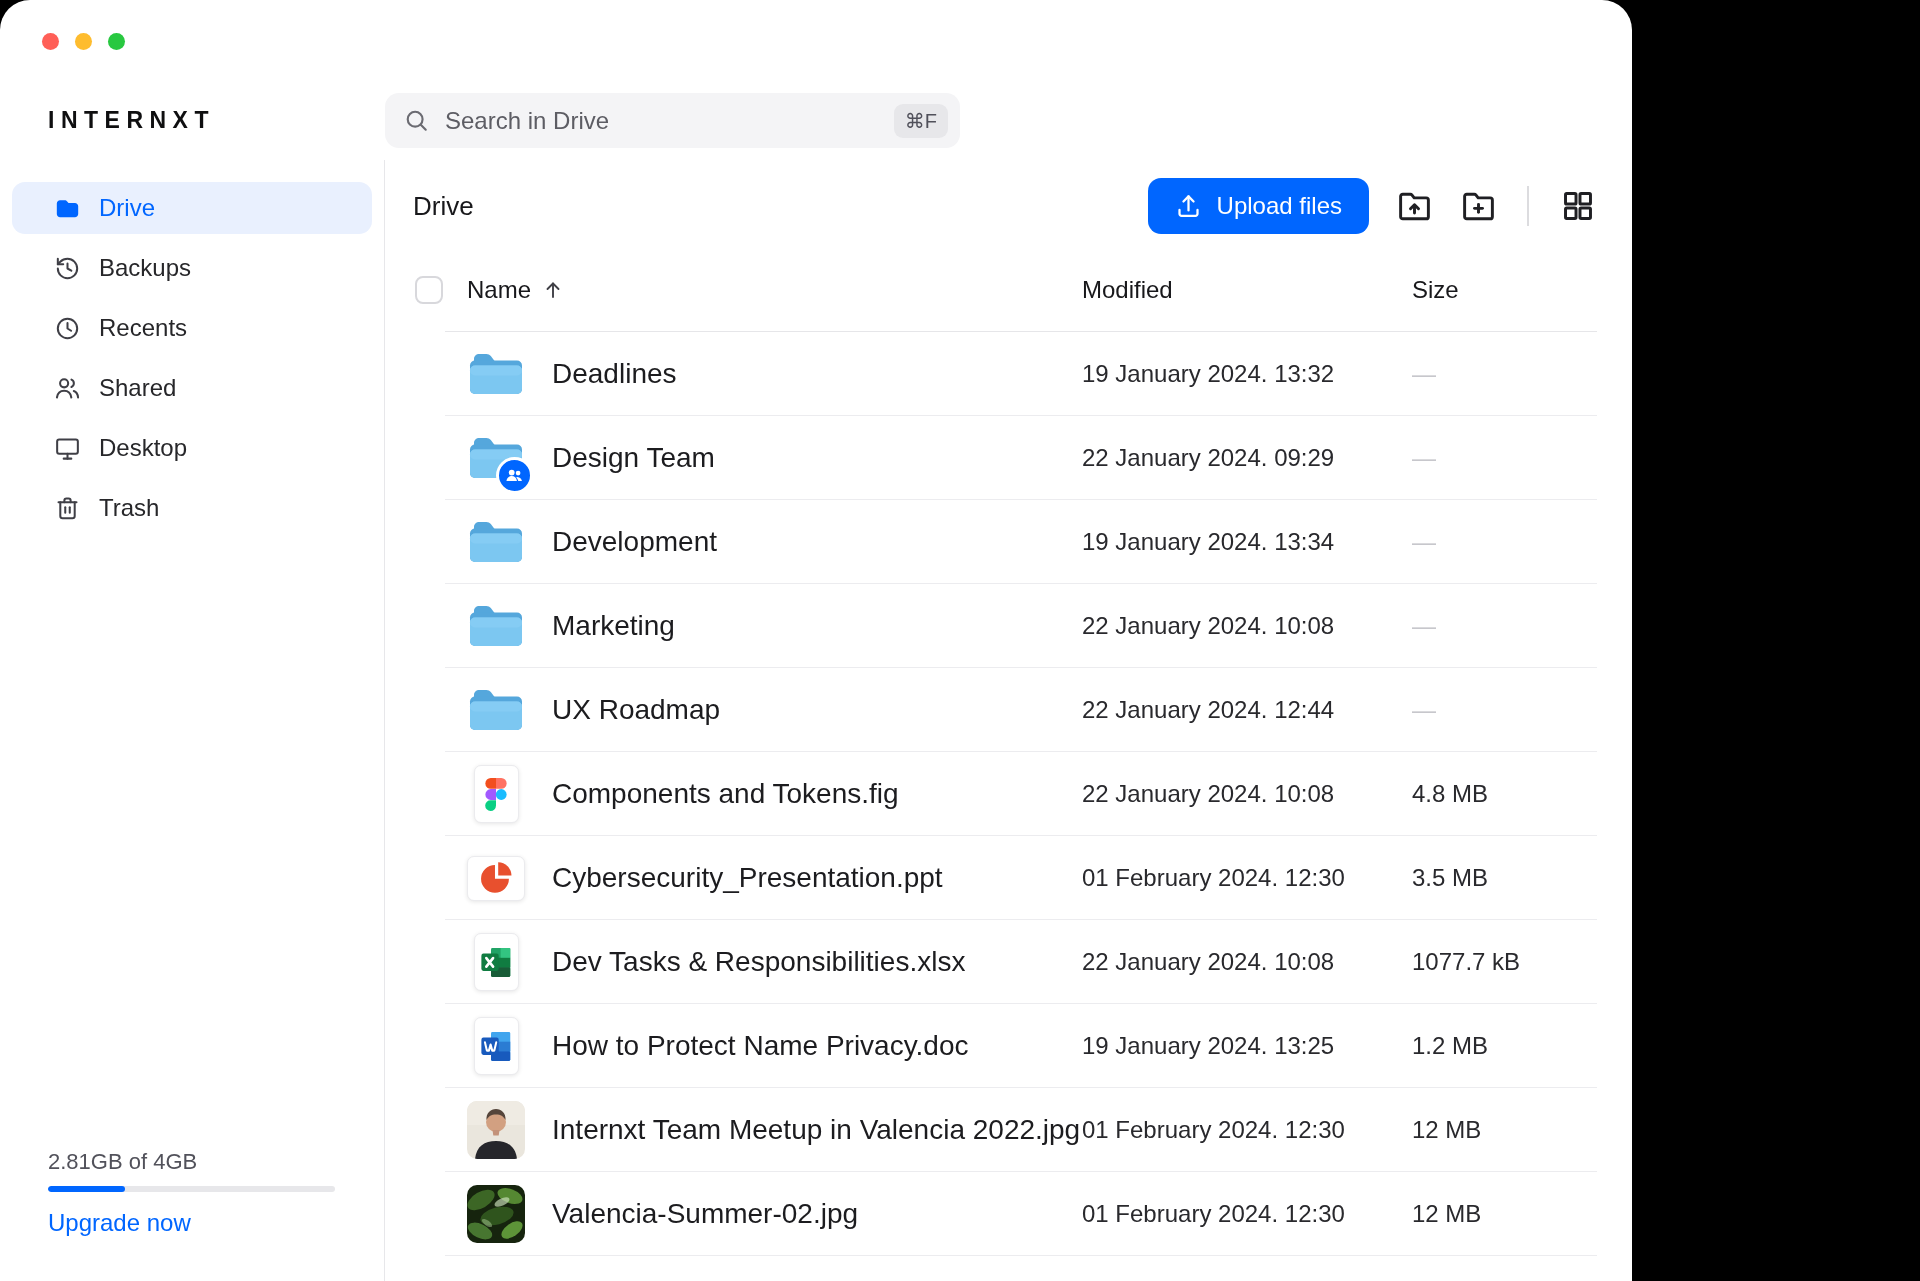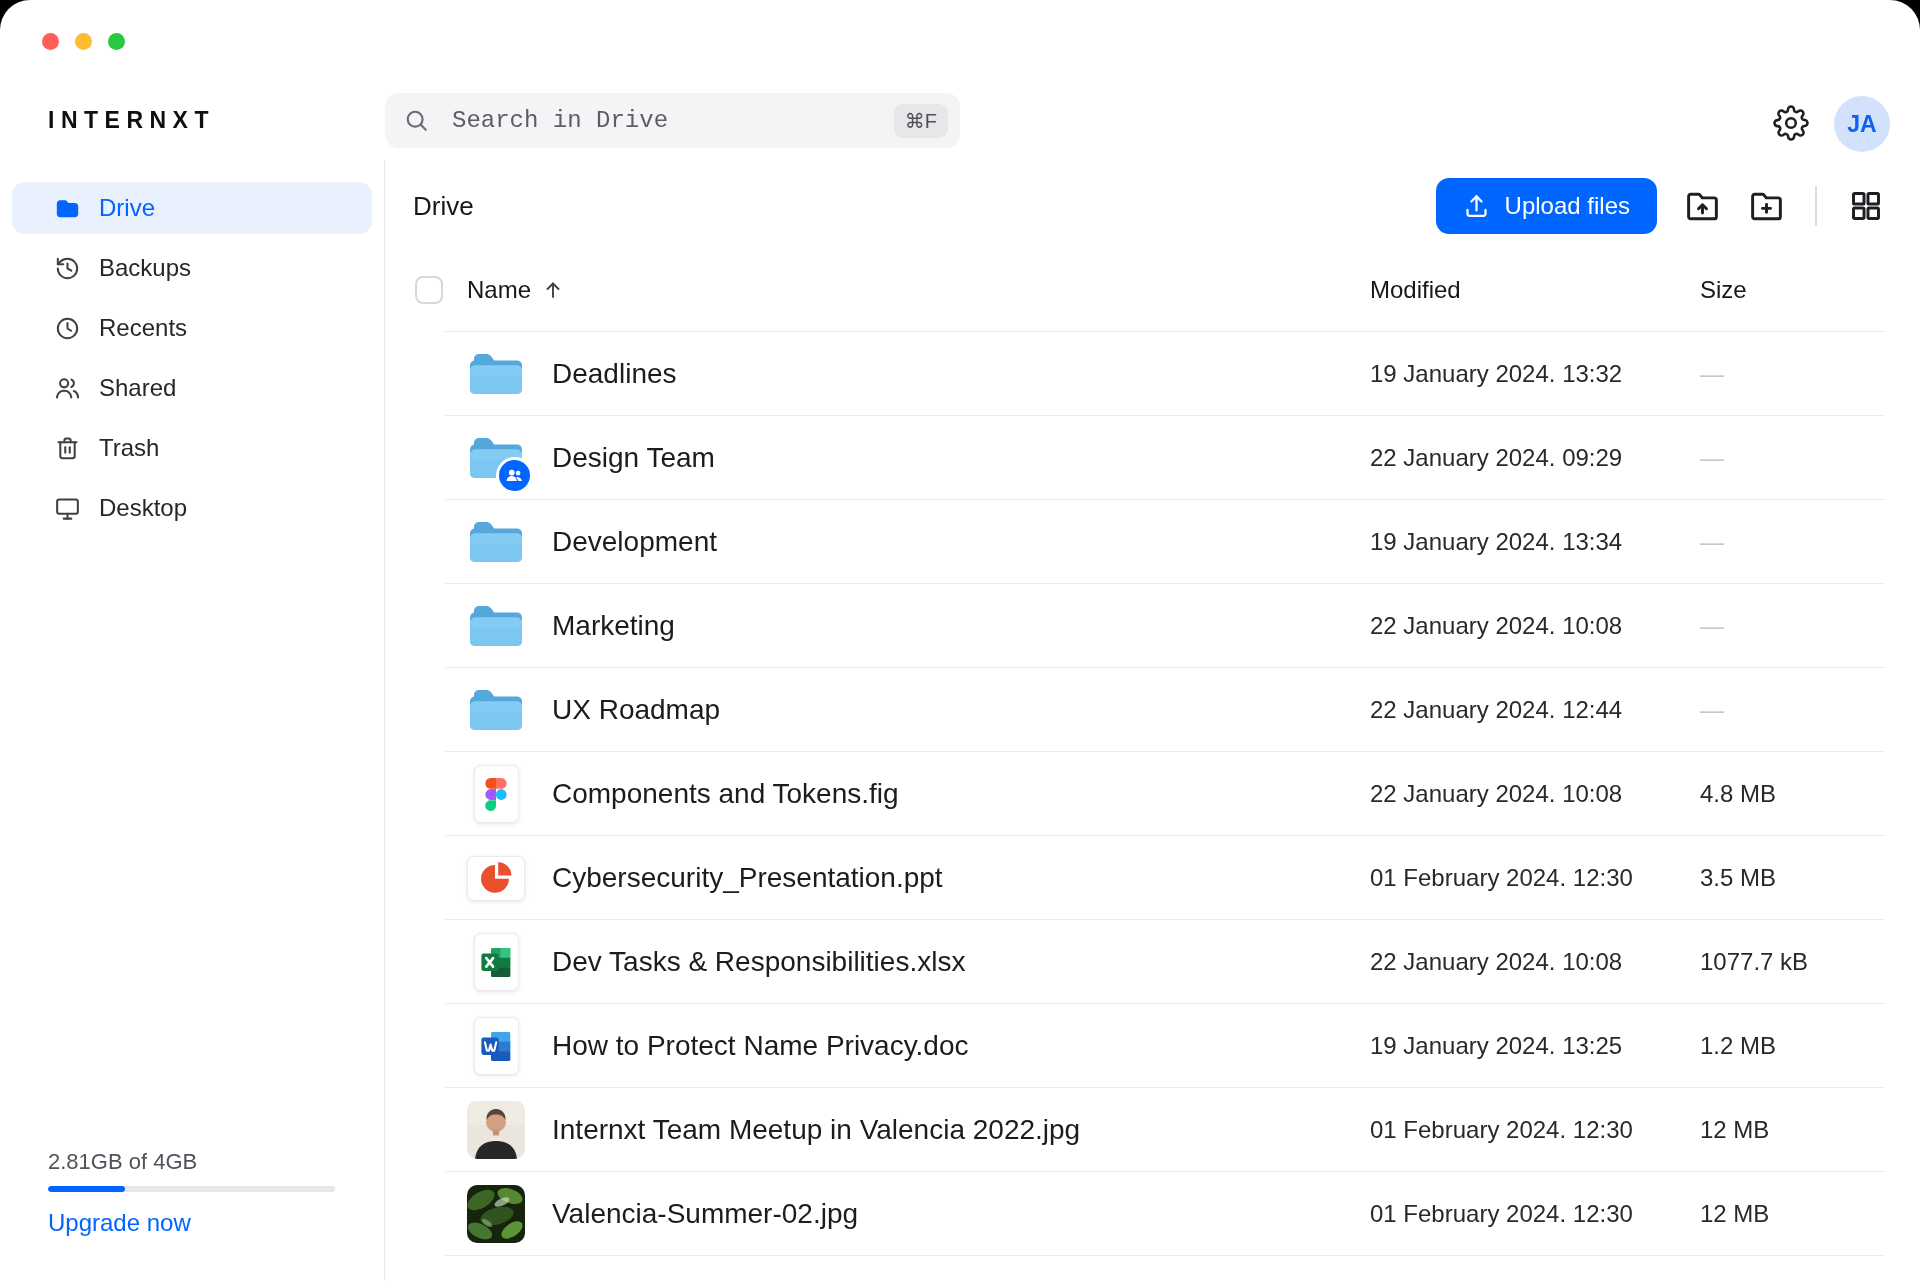--- a/index.html
+++ b/index.html
@@ -1,26 +1,26 @@
 <!DOCTYPE html>
 <html><head>
 <meta charset="utf-8">
 <style>
   html,body{margin:0;padding:0;background:#000;}
   *{box-sizing:border-box;}
   body{font-family:"Liberation Sans","DejaVu Sans",sans-serif;color:#18181b;}
-  .window{position:relative;width:1920px;height:1281px;background:#fff;border-radius:30px 30px 0 0;overflow:hidden;}
+  .window{position:relative;width:1632px;height:1281px;background:#fff;border-radius:30px 30px 0 0;overflow:hidden;}
 
   
   .traffic-lights{position:absolute;top:33px;left:42px;display:flex;gap:16px;}
   .tl-dot{width:17px;height:17px;border-radius:50%;}
   .logo{position:absolute;top:107px;left:48px;font-size:23px;font-weight:800;letter-spacing:6.5px;color:#0f0f10;}
   .search{position:absolute;top:93px;left:385px;width:575px;height:55px;background:#f4f4f6;border-radius:14px;display:flex;align-items:center;padding:0 12px 0 18px;}
   .search svg{flex:0 0 auto;}
-  .search input{flex:1;border:none;outline:none;background:transparent;font-family:Liberation Mono, monospace;font-size:24px;color:#18181b;margin-left:20px;min-width:0;}
+  .search input{flex:1;border:none;outline:none;background:transparent;font-family:Liberation Sans, sans-serif;font-size:24px;color:#18181b;margin-left:13px;min-width:0;}
   .search input::placeholder{color:#5d5d64;opacity:1;}
   .kbd{background:#e7e7ea;border-radius:9px;padding:5px 11px;font-size:20px;color:#50505a;}
   .gear-btn{position:absolute;top:104px;left:1772px;width:38px;height:38px;display:flex;align-items:center;justify-content:center;color:#1f1f23;}
   .avatar{position:absolute;top:96px;left:1834px;width:56px;height:56px;border-radius:50%;background:#d3e2fc;display:flex;align-items:center;justify-content:center;font-size:23px;font-weight:700;color:#0b63f2;}
 
   
   .app-body{position:absolute;top:160px;left:0;right:0;bottom:0;display:flex;}
   .sidebar{position:relative;width:385px;flex:0 0 385px;border-right:1px solid #e7e7ea;padding:22px 12px 0;}
   .nav-item{height:52px;border-radius:13px;display:flex;align-items:center;padding-left:42px;gap:18px;margin-bottom:8px;font-size:24px;color:#27272a;cursor:default;}
   .nav-item.active{background:#e9f0fe;color:#0066ff;font-weight:500;}
@@ -128,38 +128,38 @@
                 <path d="M2.6 20c.6-4 3-6 6.4-6s5.8 2 6.4 6"></path>
                 <path d="M15.5 4.1a3.6 3.6 0 0 1 0 6.6"></path>
                 <path d="M17.6 14.3c2.2.7 3.5 2.6 3.8 5.7"></path>
               </svg>
             </span>
             <span>Shared</span>
           </div>
           <div class="nav-item">
             <span class="nav-icon">
               <svg width="27" height="27" viewBox="0 0 24 24" fill="none" stroke="currentColor" stroke-width="1.8" stroke-linecap="round" stroke-linejoin="round">
+                <rect x="2.8" y="4" width="18.4" height="12.6" rx="1.8"></rect>
+                <path d="M8.6 21h6.8"></path>
+                <path d="M12 16.6V21"></path>
+              </svg>
+            </span>
+            <span>Desktop</span>
+          </div>
+          <div class="nav-item">
+            <span class="nav-icon">
+              <svg width="27" height="27" viewBox="0 0 24 24" fill="none" stroke="currentColor" stroke-width="1.8" stroke-linecap="round" stroke-linejoin="round">
                 <path d="M4 6.4h16"></path>
                 <path d="M18.4 6.4v12.2a2 2 0 0 1-2 2H7.6a2 2 0 0 1-2-2V6.4"></path>
                 <path d="M9.2 6.4V5a1.8 1.8 0 0 1 1.8-1.8h2A1.8 1.8 0 0 1 14.8 5v1.4"></path>
                 <path d="M10 10.8v5"></path>
                 <path d="M14 10.8v5"></path>
               </svg>
             </span>
             <span>Trash</span>
-          </div>
-          <div class="nav-item">
-            <span class="nav-icon">
-              <svg width="27" height="27" viewBox="0 0 24 24" fill="none" stroke="currentColor" stroke-width="1.8" stroke-linecap="round" stroke-linejoin="round">
-                <rect x="2.8" y="4" width="18.4" height="12.6" rx="1.8"></rect>
-                <path d="M8.6 21h6.8"></path>
-                <path d="M12 16.6V21"></path>
-              </svg>
-            </span>
-            <span>Desktop</span>
           </div>
         </nav>
       <div class="storage">
         <div class="storage-usage">2.81GB of 4GB</div>
         <div class="storage-bar">
           <div class="storage-fill" id="storage-fill" style="width: 27%;"></div>
         </div>
         <div class="upgrade-link">Upgrade now</div>
       </div>
     </div>

